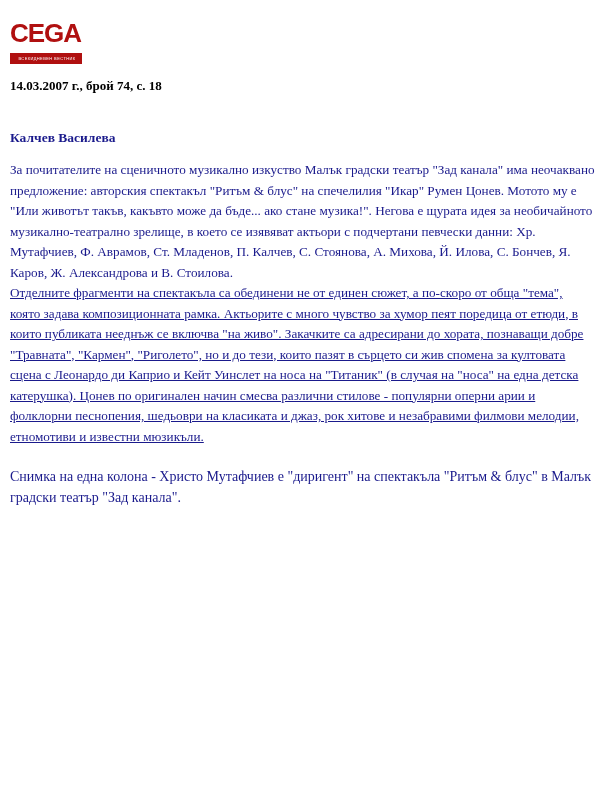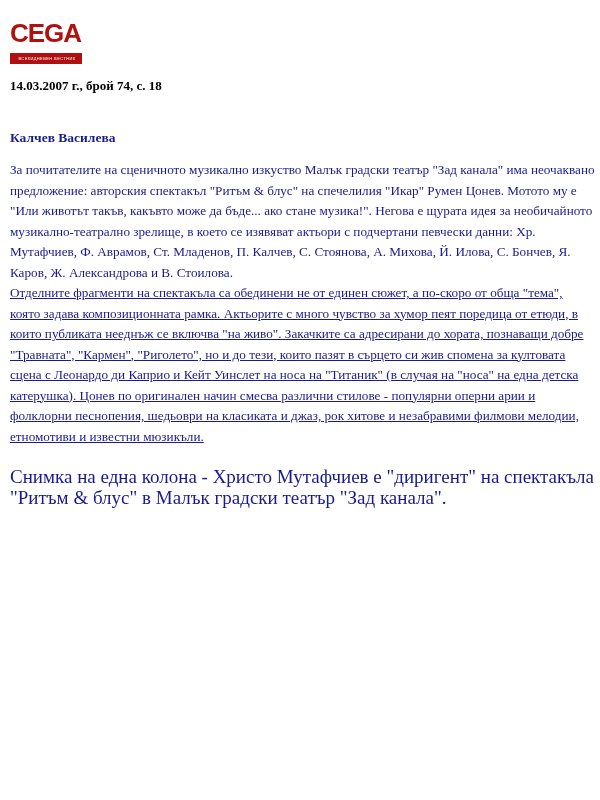--- a/index.html
+++ b/index.html
@@ -90,21 +90,21 @@
     margin: 0 0 0 0;
   }
   .body-text p + p {
     margin-top: 0;
     text-decoration: underline;
   }
   .caption {
     margin-top: 20px;
     margin-left: 2px;
     width: 586px;
-    font-size: 19px;
+    font-size: 14px;
     line-height: 20.5px;
     color: #1a1a8c;
   }
 </style>
 </head>
 <body>
 
 <div class="page">
 
   <div class="logo-block">

